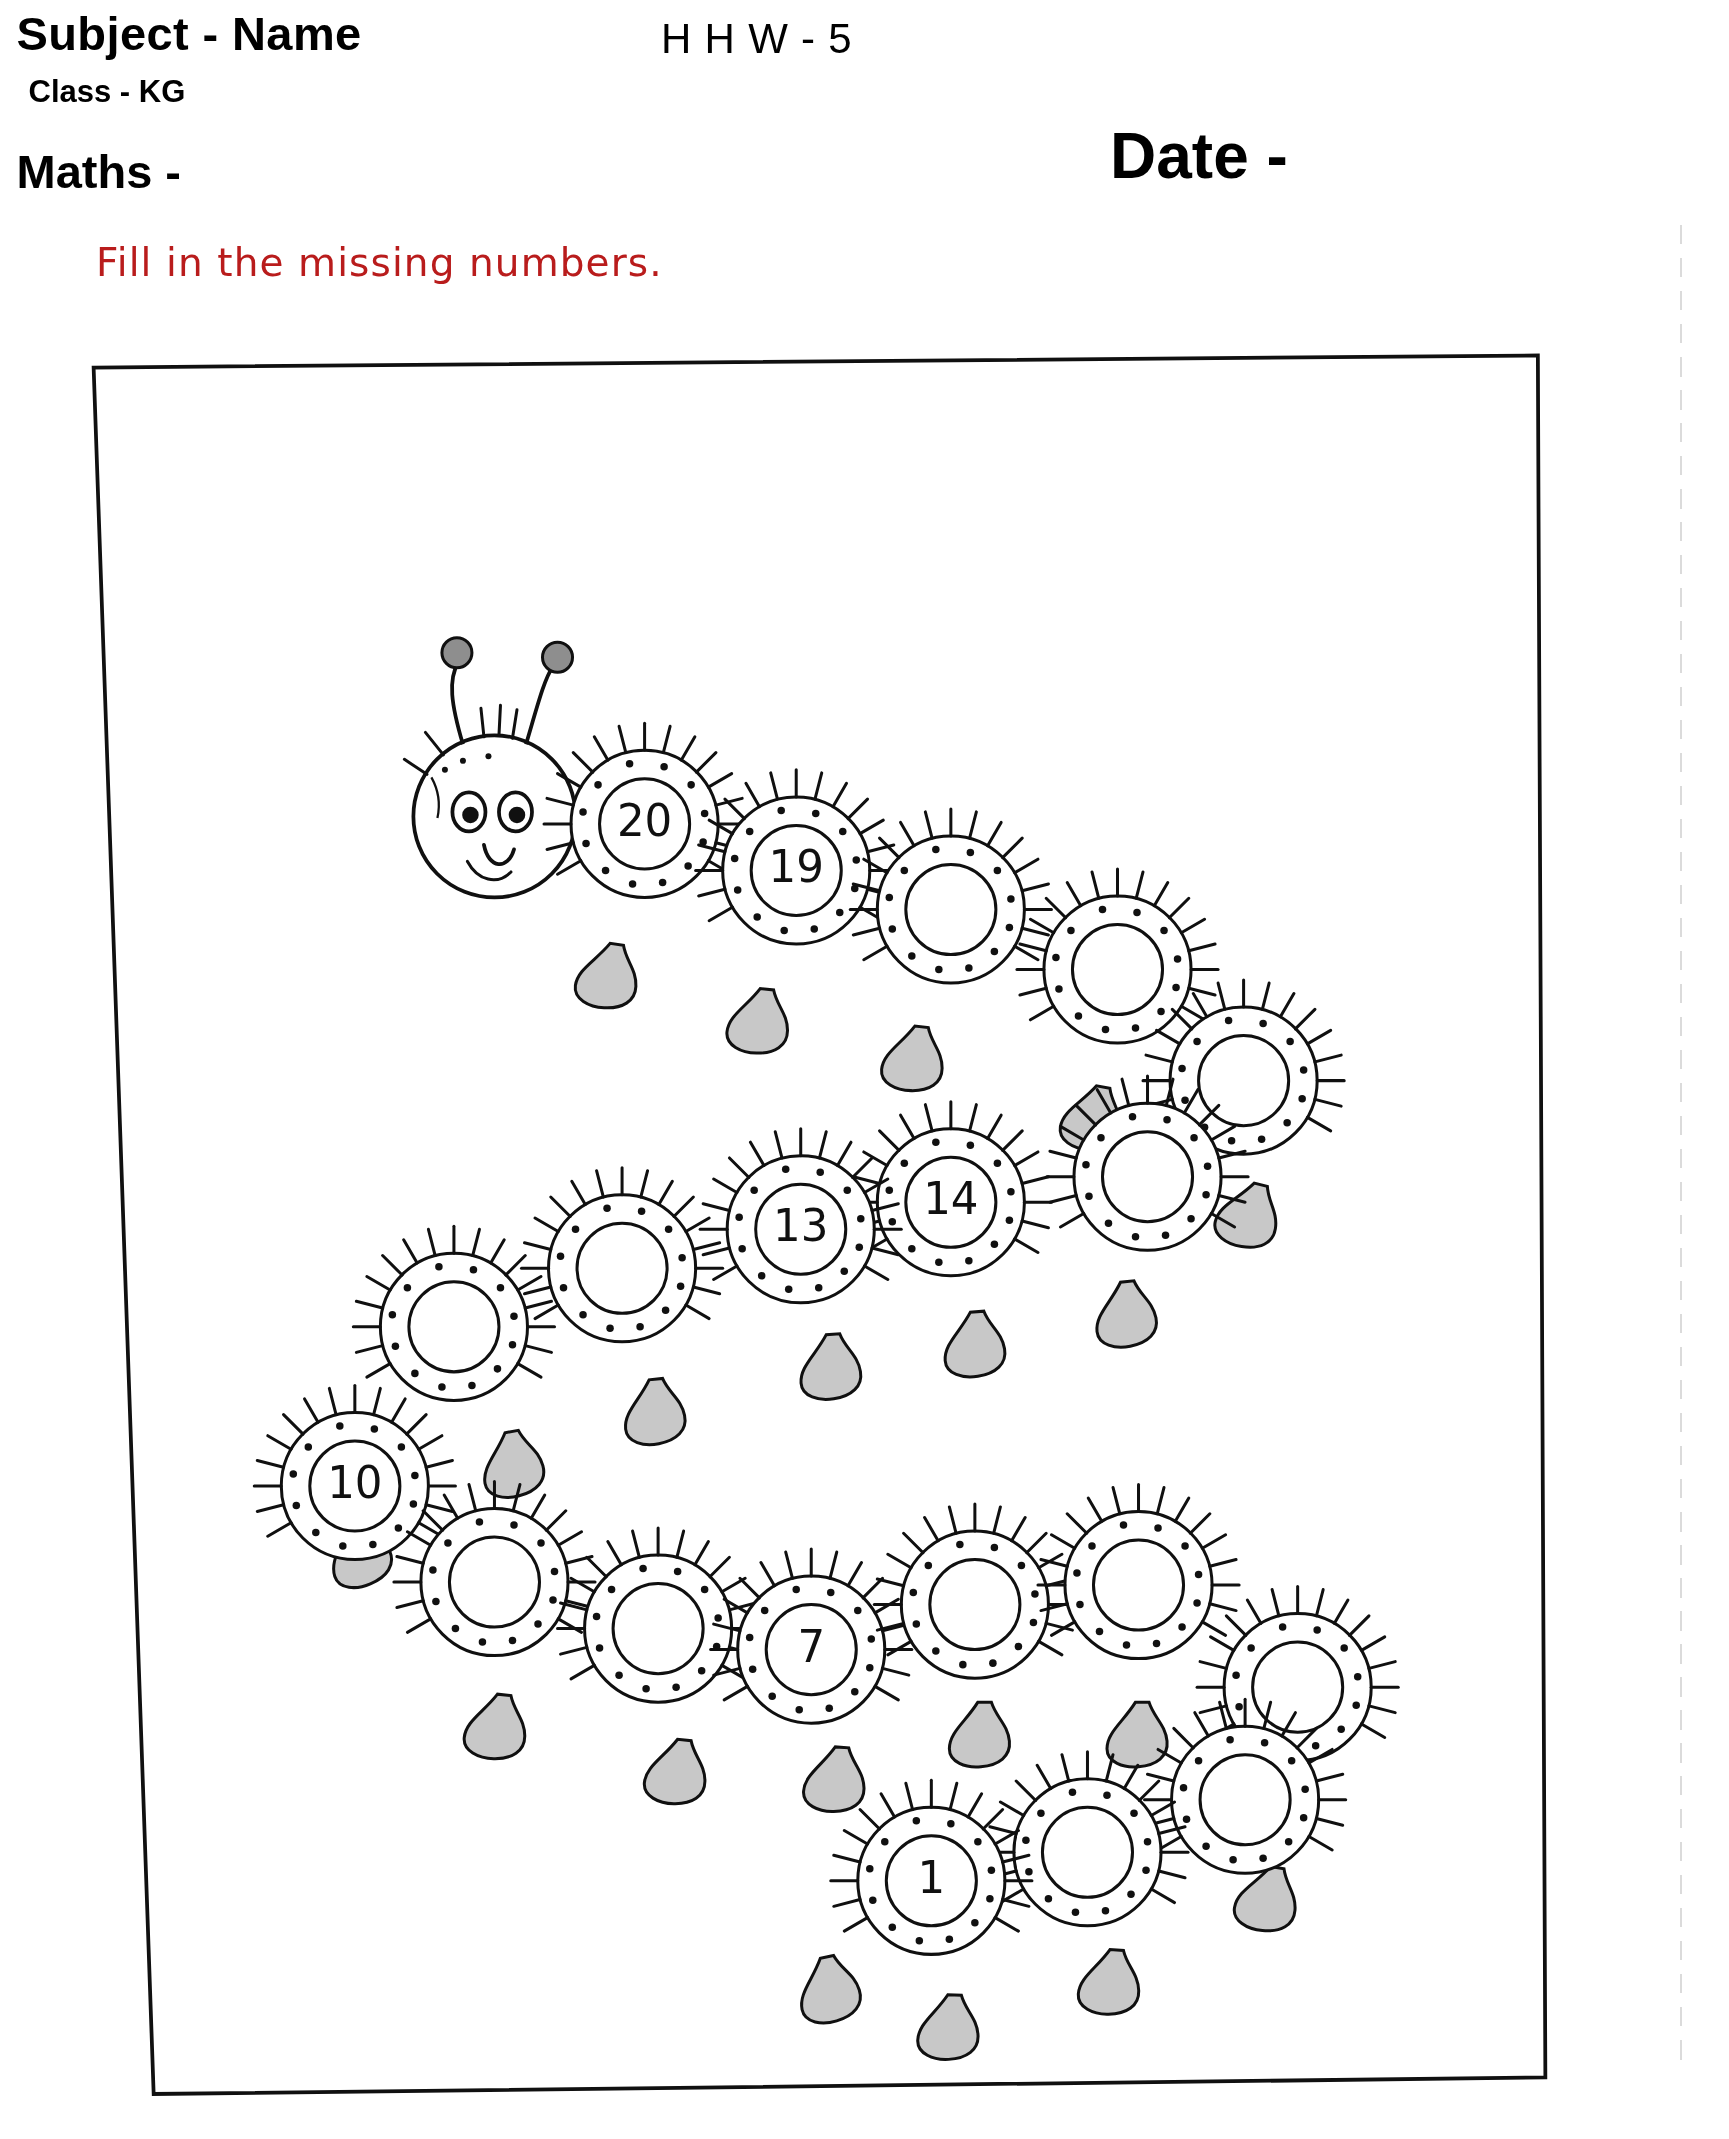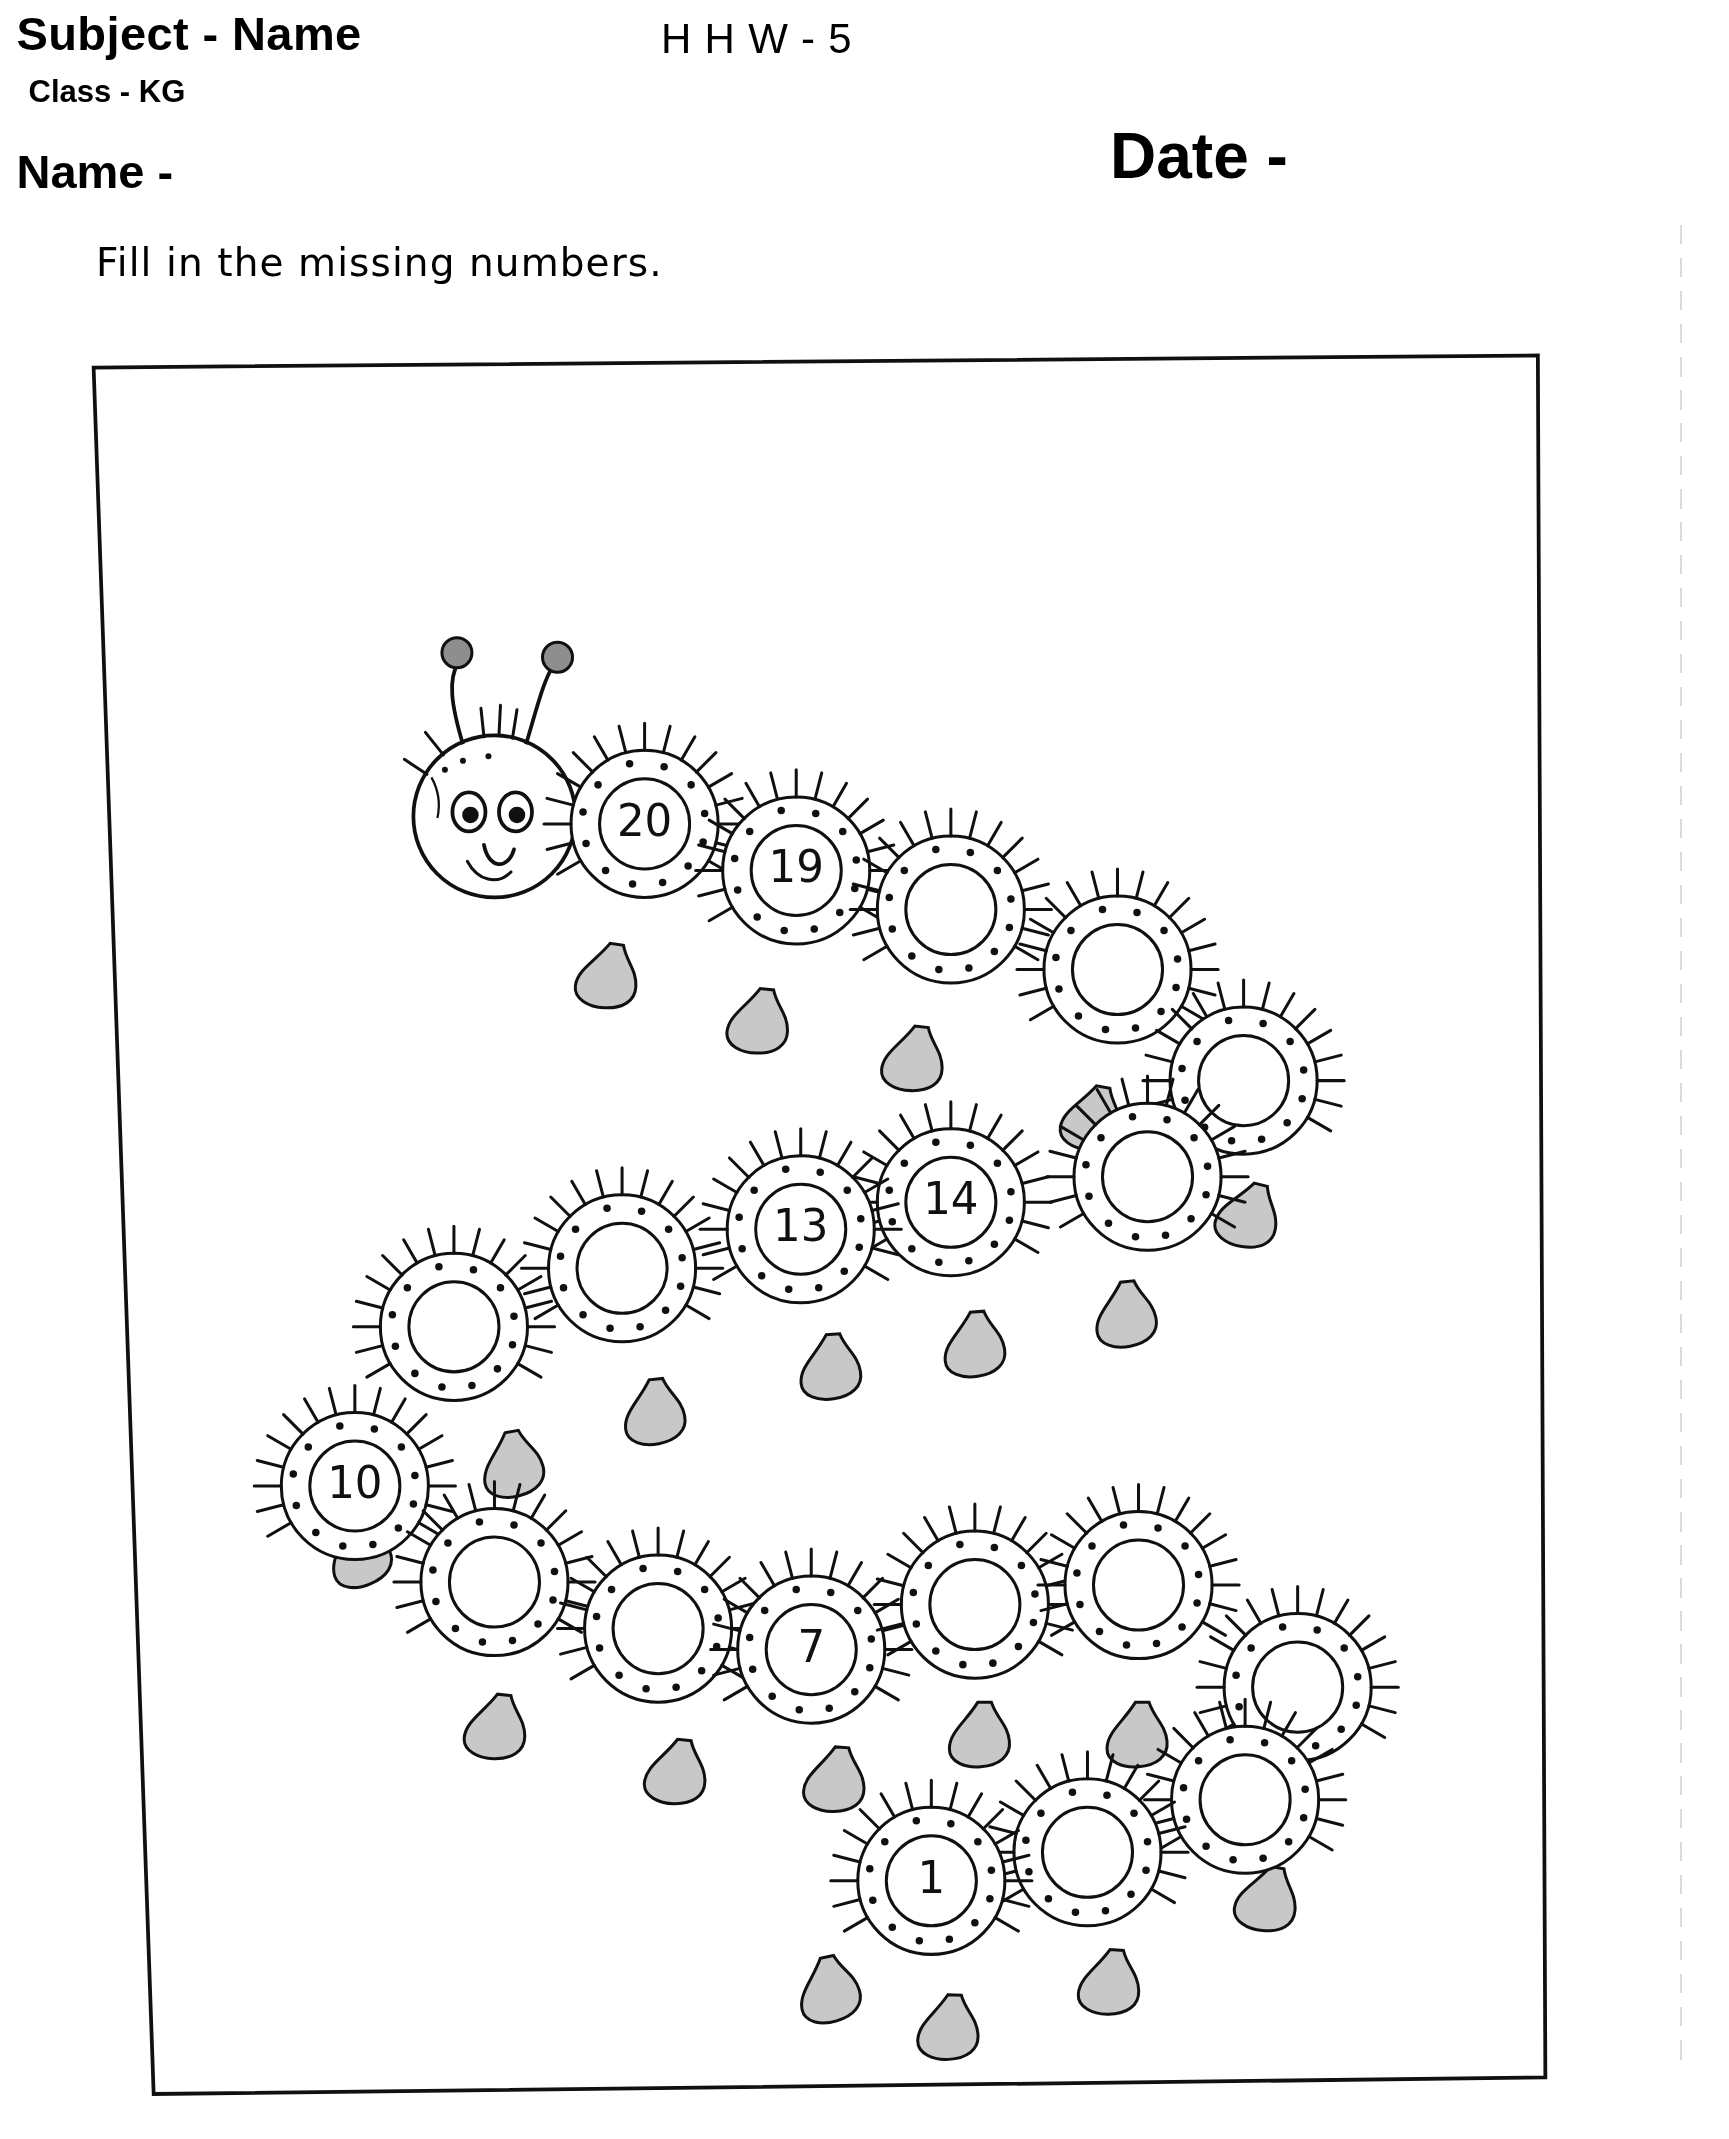--- a/index.html
+++ b/index.html
@@ -66,21 +66,21 @@
     font-size: 47px;
     font-weight: bold;
     white-space: nowrap;
   }
   .instruction {
     position: absolute;
     left: 96px;
     top: 240px;
     font-size: 39px;
     font-family: "DejaVu Sans", sans-serif;
-    color: #000000;
+    color: #b91c1c;
     letter-spacing: 1.1px;
     white-space: nowrap;
   }
 
   
   .sheet {
     position: absolute;
     left: 89px;
     top: 351px;
     width: 1479px;
@@ -124,21 +124,21 @@
   }
 </style>
 </head>
 <body>
 
 <div class="header">
   <div class="hdr-subject">Subject - Name</div>
   <div class="hdr-hhw">H H W - 5</div>
   <div class="hdr-class">Class - KG</div>
   <div class="hdr-date">Date -</div>
-  <div class="hdr-name">Name -</div>
+  <div class="hdr-name">Maths -</div>
 </div>
 
 <div class="instruction">Fill in the missing numbers.</div>
 
 <div class="page-edge"></div>
 
 <div class="sheet">
 
   <svg class="sheet-border" viewBox="0 0 1970 2330" width="1479" height="1749">
     <path d="M6,22 L1930,6 L1940,2300 L86,2322 Z" fill="none" stroke="#101010" stroke-width="5"></path>

